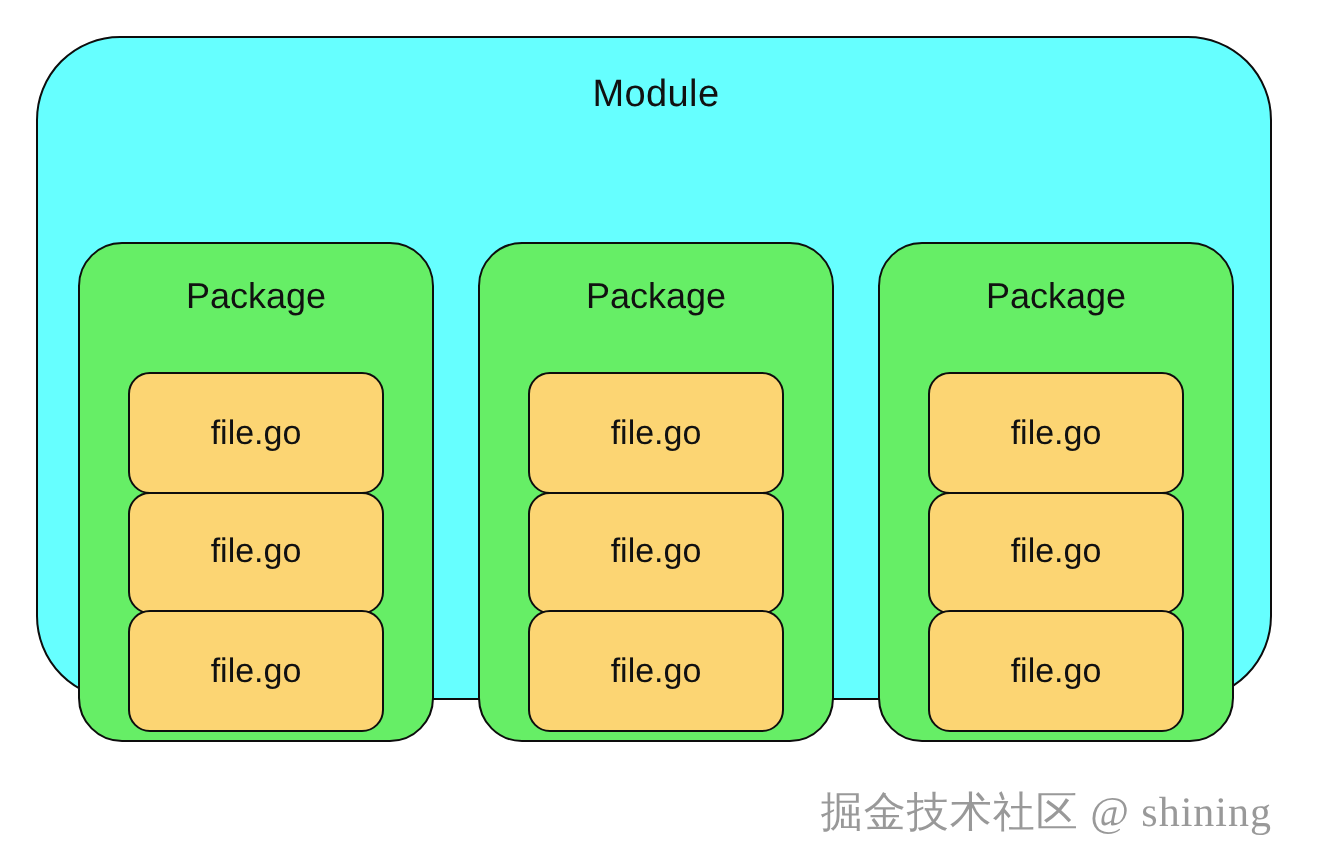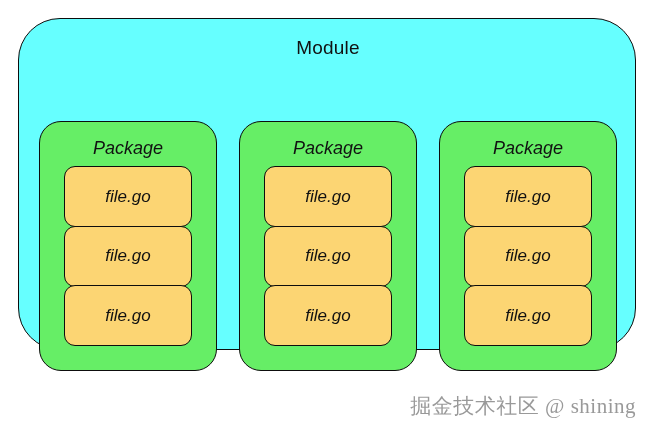--- a/index.html
+++ b/index.html
@@ -47,21 +47,20 @@
 
   
   .packages-row {
     position: absolute;
     left: 20px;
     top: 102px;
     width: 578px;
     height: 250px;
     display: flex;
     justify-content: space-between;
-    font-style: italic;
   }
 
   .package-box {
     position: relative;
     box-sizing: border-box;
     width: 178px;
     height: 250px;
     background: #66ee66;
     border: 1.4px solid #0d0d0d;
     border-radius: 22px;
@@ -74,21 +73,21 @@
     top: 16px;
     width: 100%;
     text-align: center;
     font-size: 18px;
     color: #111111;
   }
 
   .files-stack {
     position: absolute;
     left: 24px;
-    top: 44px;
+    top: 64px;
     width: 128px;
     display: flex;
     flex-direction: column;
     justify-content: center;
   }
 
   .file-box {
     box-sizing: border-box;
     width: 128px;
     height: 61px;

